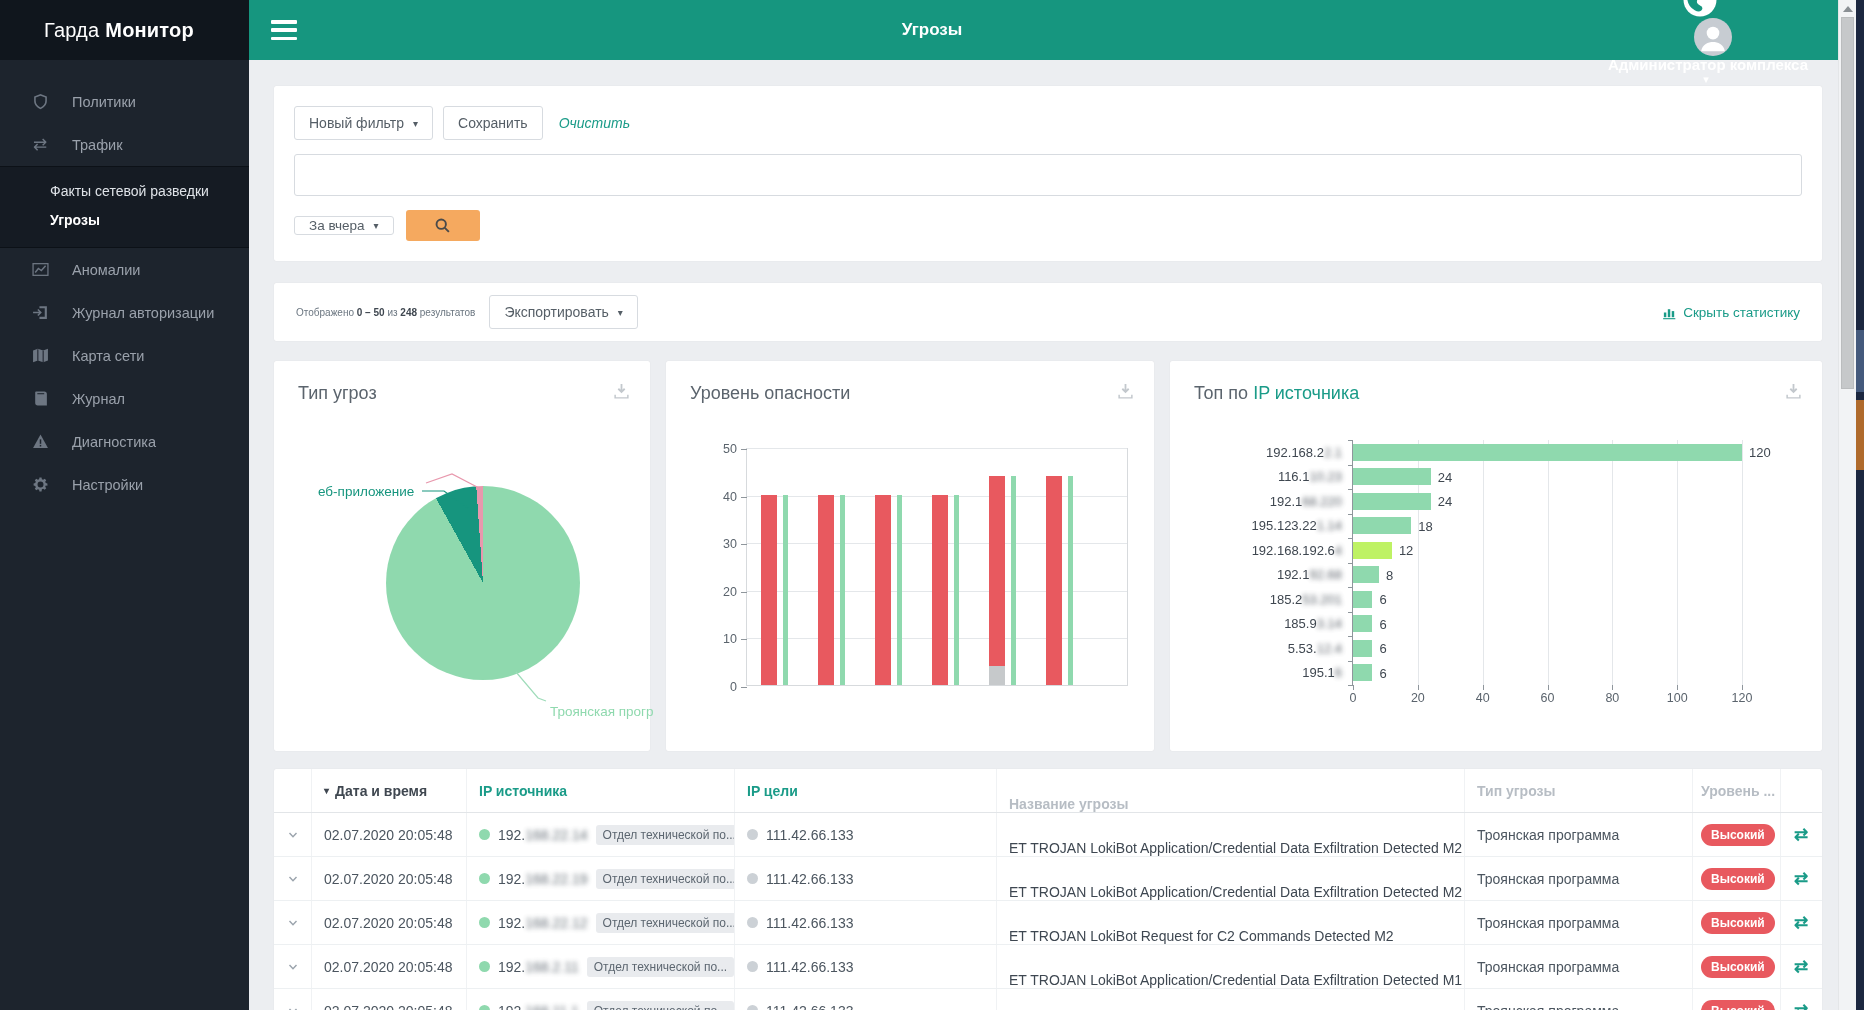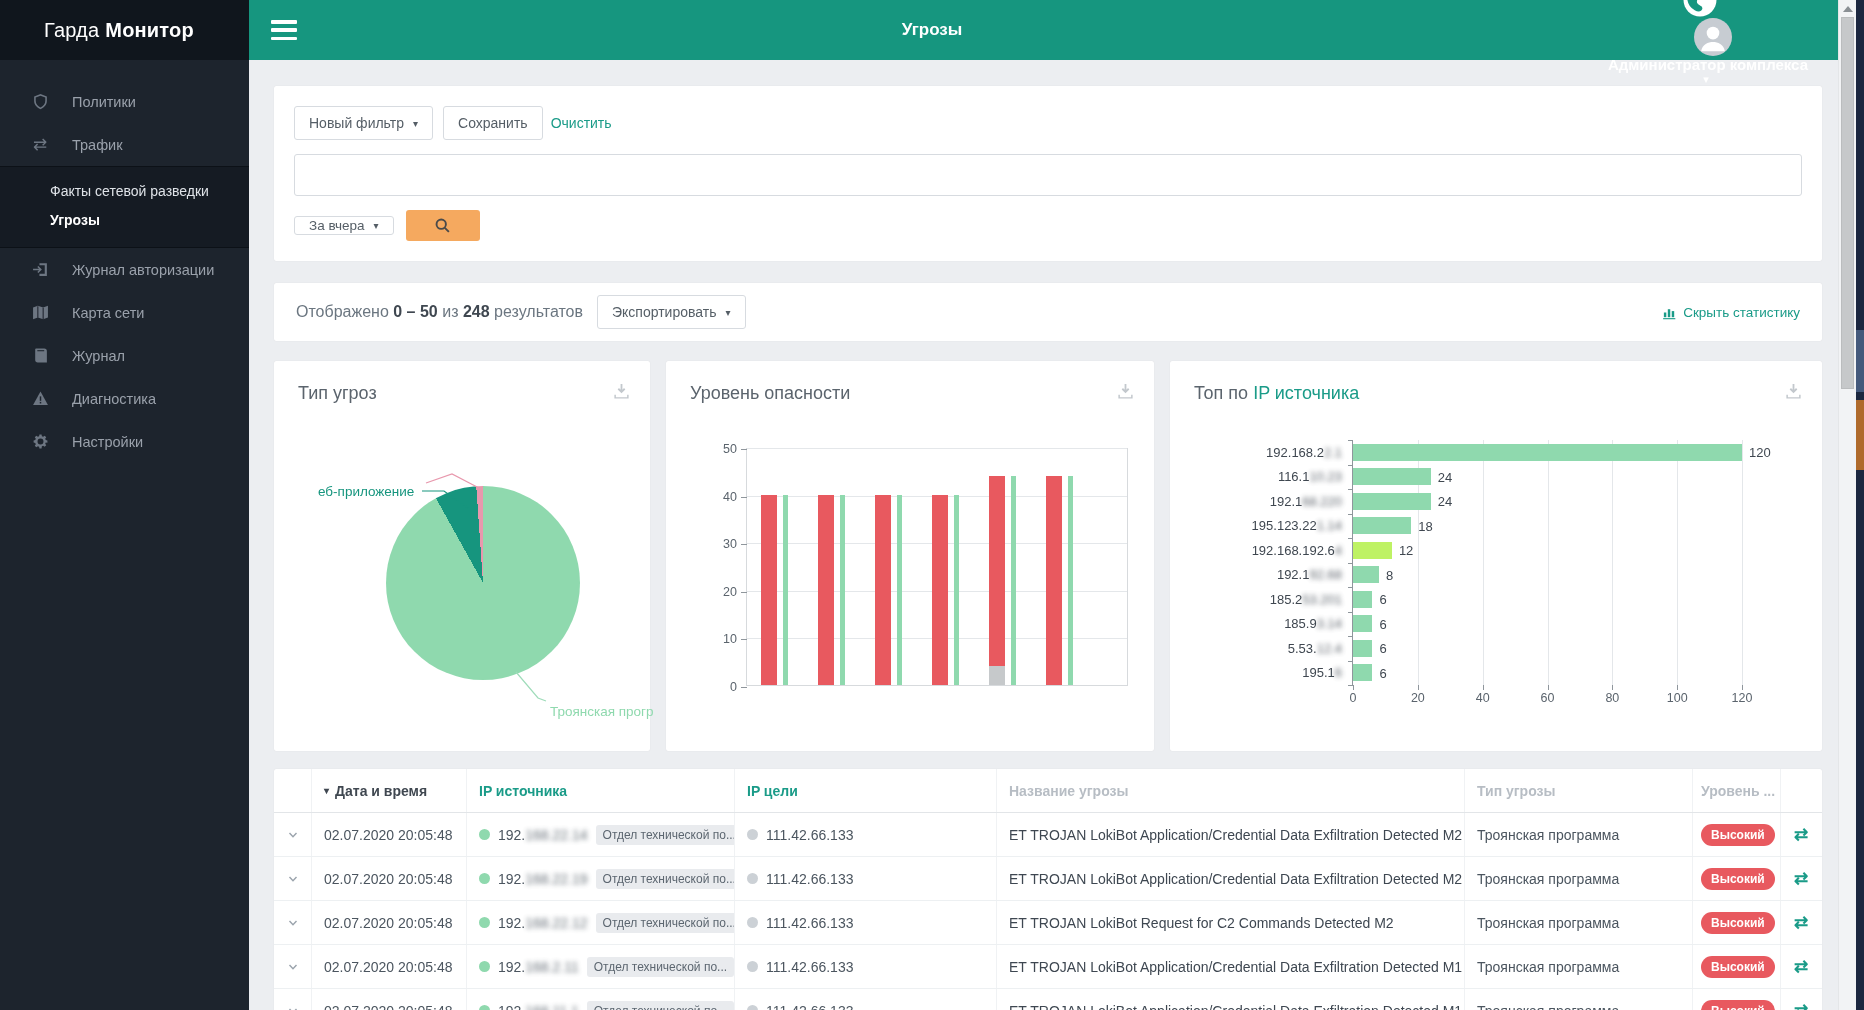--- a/index.html
+++ b/index.html
@@ -44,33 +44,33 @@
 
   
   .content { position:relative; background:#eceef1; height:950px; padding:26px 16px 0 25px; overflow:hidden; }
   .card { background:#fff; border-radius:2px; box-shadow:0 0 1px rgba(0,0,0,.12); }
 
   
   .filter-card { padding:20px; margin-bottom:22px; }
   .btn { display:inline-flex; align-items:center; height:34px; padding:0 14px; background:#fff;
     border:1px solid #d7dbe0; border-radius:3px; font-size:14px; color:#555e66; cursor:pointer; }
   .btn .caret { margin-left:9px; font-size:10px; color:#555e66; }
-  .link-teal { color:#1a9b88; font-size:14px; cursor:pointer; margin-left:8px; }
+  .link-teal { color:#1a9b88; font-size:14px; cursor:pointer; margin-left:16px;font-style:italic; }
   .filter-row1 { display:flex; align-items:center; }
   .filter-row1 .btn + .btn { margin-left:10px; }
   .filter-input { margin-top:14px; width:100%; height:42px; border:1px solid #d7dbe0; border-radius:3px;
     font-size:14px; padding:0 12px; color:#444; outline:none; }
   .filter-row3 { margin-top:14px; display:flex; align-items:center; }
   .btn.small { height:19px; font-size:13.5px; }
   .search-btn { margin-left:12px; width:74px; height:31px; background:#f5a95f; border:none; border-radius:3px;
     display:flex; align-items:center; justify-content:center; cursor:pointer; }
 
   
   .results-card { height:58px; display:flex; align-items:center; padding:0 22px; margin-bottom:20px; }
-  .results-text { font-size:16px; color:#6b7680; }
+  .results-text { font-size:10px; color:#6b7680; }
   .results-text b { color:#3f4750; }
   .export-btn { margin-left:14px; }
   .stats-toggle { margin-left:auto; display:flex; align-items:center; color:#1a9b88; font-size:13.5px;
     cursor:pointer; }
   .stats-toggle svg { margin-right:6px; }
 
   
   .charts-row { display:flex; gap:16px; margin-bottom:18px; }
   .chart-card { position:relative; height:390px; padding:22px 24px; }
   .chart-card.c1 { width:376px; }
@@ -116,21 +116,21 @@
   .blurred { filter:blur(2.6px); opacity:.85; }
 
   
   .table-card { min-height:420px; }
   .trow { display:flex; align-items:center; height:44px; border-bottom:1px solid #edf0f2; font-size:14px; }
   .trow.thead { font-weight:bold; border-bottom:1px solid #e2e5e8; }
   .tc { height:100%; display:flex; align-items:center; padding:0 12px; border-right:1px solid #f0f2f4;
     overflow:hidden; white-space:nowrap; }
   .tc:last-child { border-right:none; }
   .col-exp{width:38px;justify-content:center;padding:0;} .col-date{width:155px;} .col-src{width:268px;}
-  .col-dst{width:262px;} .col-threat{width:468px;} .col-type{width:228px;} .col-level{width:88px;padding:0 8px;}
+  .col-dst{width:262px;} .col-threat{width:468px;align-items:flex-end;} .col-type{width:228px;} .col-level{width:88px;padding:0 8px;}
   .col-act{width:40px;justify-content:center;padding:0;}
   .h-dark{color:#3f4750;} .h-teal{color:#1a9b88;cursor:pointer;} .h-muted{color:#b7bdc4;}
   .sort-arrow { font-size:10px; margin-right:6px; color:#3f4750; }
   .row-chev { color:#9aa3ac; cursor:pointer; display:flex; }
   .cell-date { color:#4b555f; }
   .dot { width:11px; height:11px; border-radius:50%; display:inline-block; margin-right:8px; flex:none; }
   .dot-src { background:#8fd9ae; } .dot-dst { background:#ccd1d6; }
   .ip-text { color:#4b555f; }
   .tag { margin-left:8px; background:#e9ebee; color:#5c6670; font-size:12px; padding:3px 7px;
     border-radius:3px; white-space:nowrap; }
@@ -169,20 +169,29 @@
       </div>
       <div class="nav-item">
         <span class="nav-icon">
           <span style="font-size:17px;line-height:1;">⇄</span>
         </span>
         <span class="nav-label">Трафик</span>
       </div>
       <div class="submenu">
         <div class="sub-item">Факты сетевой разведки</div>
         <div class="sub-item active">Угрозы</div>
+      </div>
+      <div class="nav-item">
+        <span class="nav-icon">
+          <svg class="ic" viewBox="0 0 16 16">
+            <rect x="1" y="2.5" width="14" height="11" fill="none" stroke="currentColor" stroke-width="1.2"></rect>
+            <polyline points="3,10.8 6,7 8.8,9 12.8,4.5" fill="none" stroke="currentColor" stroke-width="1.4"></polyline>
+          </svg>
+        </span>
+        <span class="nav-label">Аномалии</span>
       </div>
       <div class="nav-item">
         <span class="nav-icon">
           <svg class="ic" viewBox="0 0 16 16">
             <path d="M7 2h7v12H7v-2h5V4H7V2z" fill="currentColor"></path>
             <path d="M1 8h6.5M5.5 5.2 8.3 8l-2.8 2.8" stroke="currentColor" fill="none" stroke-width="1.4"></path>
           </svg>
         </span>
         <span class="nav-label">Журнал авторизации</span>
       </div>

